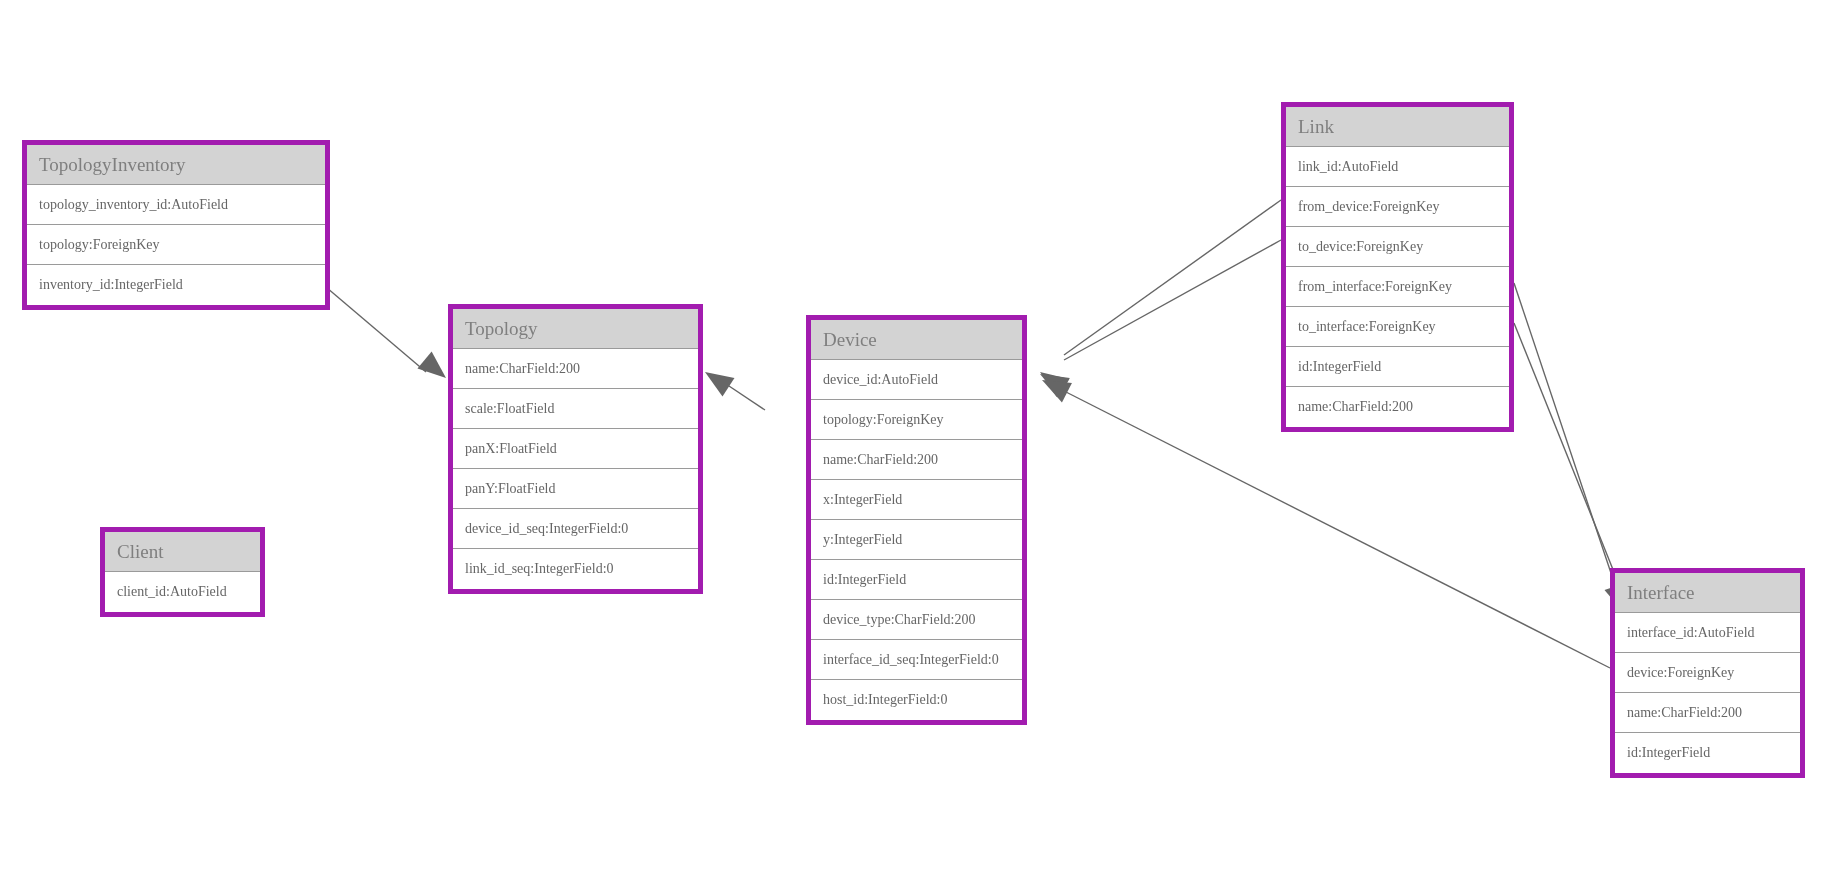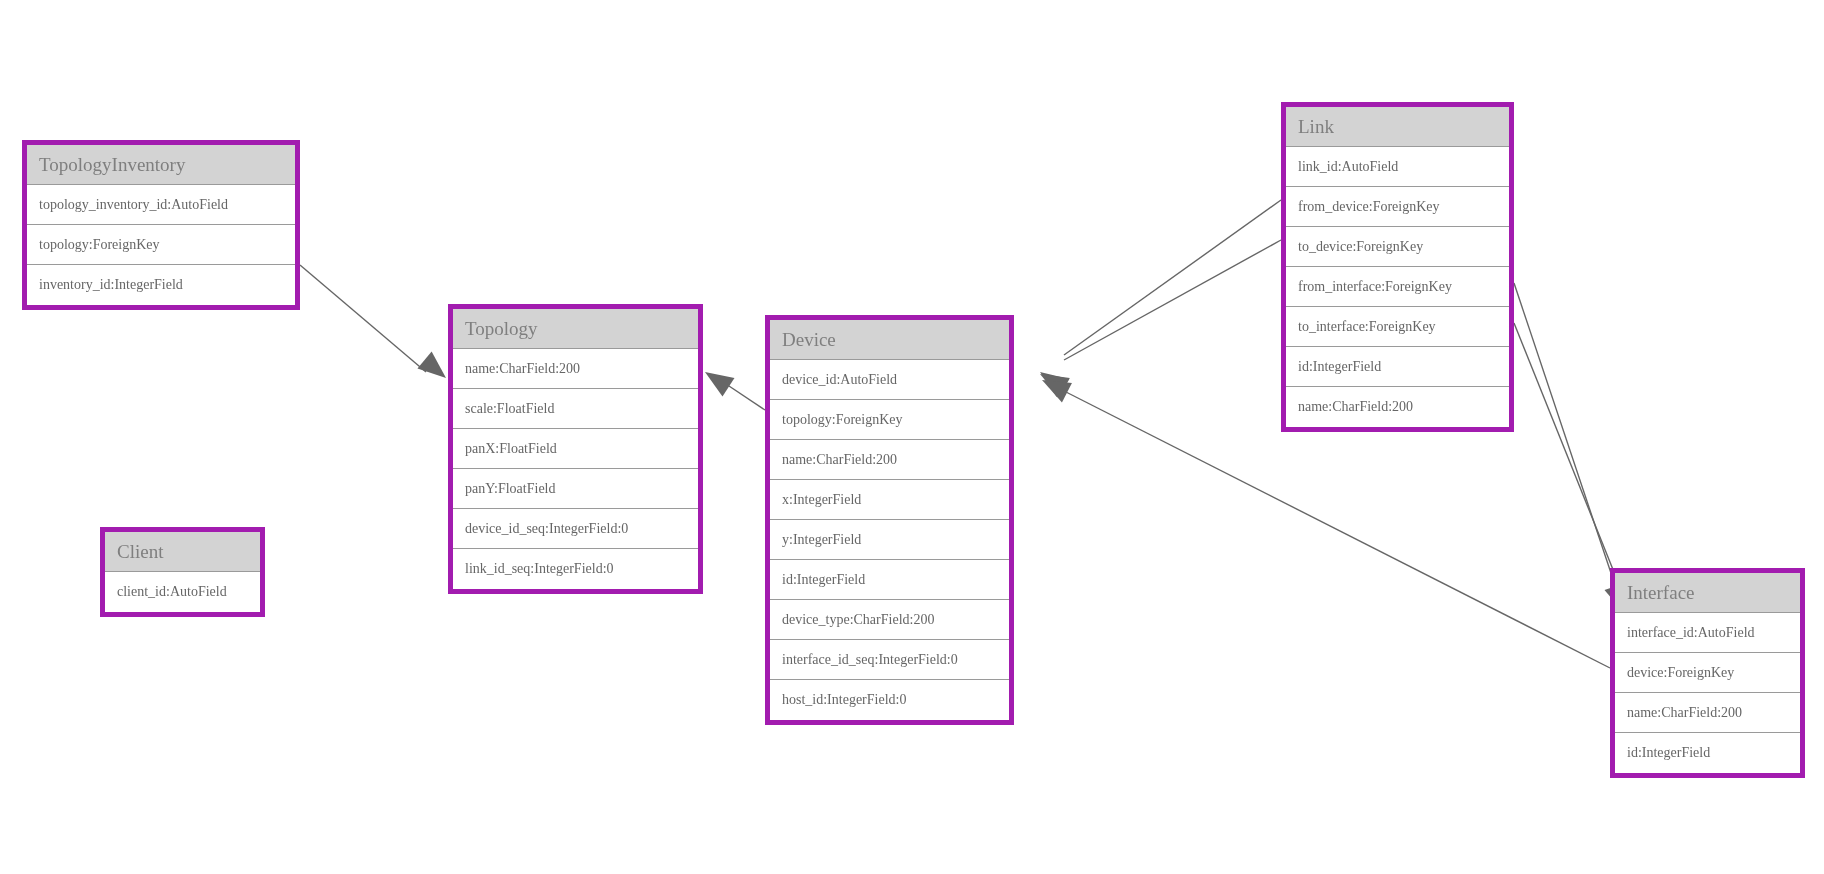--- a/index.html
+++ b/index.html
@@ -90,40 +90,40 @@
       </g>
       <g>
         <path d="M 1514,283 L 1617,591" stroke="#666666" stroke-width="1.4" fill="none"></path>
         <polygon points="0,0 -28,-11 -28,11" fill="#666666" transform="translate(1624,613) rotate(71)"></polygon>
       </g>
       <g>
         <path d="M 1514,323 L 1622,592" stroke="#666666" stroke-width="1.4" fill="none"></path>
         <polygon points="0,0 -28,-11 -28,11" fill="#666666" transform="translate(1630,613) rotate(68)"></polygon>
       </g>
     </svg>
-<div class="entity" style="left: 22px; top: 140px; width: 278px;">
+<div class="entity" style="left: 22px; top: 140px; width: 308px;">
       <div class="entity-header">TopologyInventory</div>
       <div class="entity-field">topology_inventory_id:AutoField</div>
       <div class="entity-field">topology:ForeignKey</div>
       <div class="entity-field">inventory_id:IntegerField</div>
     </div>
     <div class="entity" style="left: 80px; top: 527px; width: 165px; margin-left: 20px;">
       <div class="entity-header">Client</div>
       <div class="entity-field">client_id:AutoField</div>
     </div>
     <div class="entity" style="left: 448px; top: 304px; width: 255px;">
       <div class="entity-header">Topology</div>
       <div class="entity-field">name:CharField:200</div>
       <div class="entity-field">scale:FloatField</div>
       <div class="entity-field">panX:FloatField</div>
       <div class="entity-field">panY:FloatField</div>
       <div class="entity-field">device_id_seq:IntegerField:0</div>
       <div class="entity-field">link_id_seq:IntegerField:0</div>
     </div>
-    <div class="entity" style="left: 765px; top: 315px; width: 249px;">
+    <div class="entity" style="left: 806px; top: 315px; width: 221px;">
       <div class="entity-header">Device</div>
       <div class="entity-field">device_id:AutoField</div>
       <div class="entity-field">topology:ForeignKey</div>
       <div class="entity-field">name:CharField:200</div>
       <div class="entity-field">x:IntegerField</div>
       <div class="entity-field">y:IntegerField</div>
       <div class="entity-field">id:IntegerField</div>
       <div class="entity-field">device_type:CharField:200</div>
       <div class="entity-field">interface_id_seq:IntegerField:0</div>
       <div class="entity-field">host_id:IntegerField:0</div>

